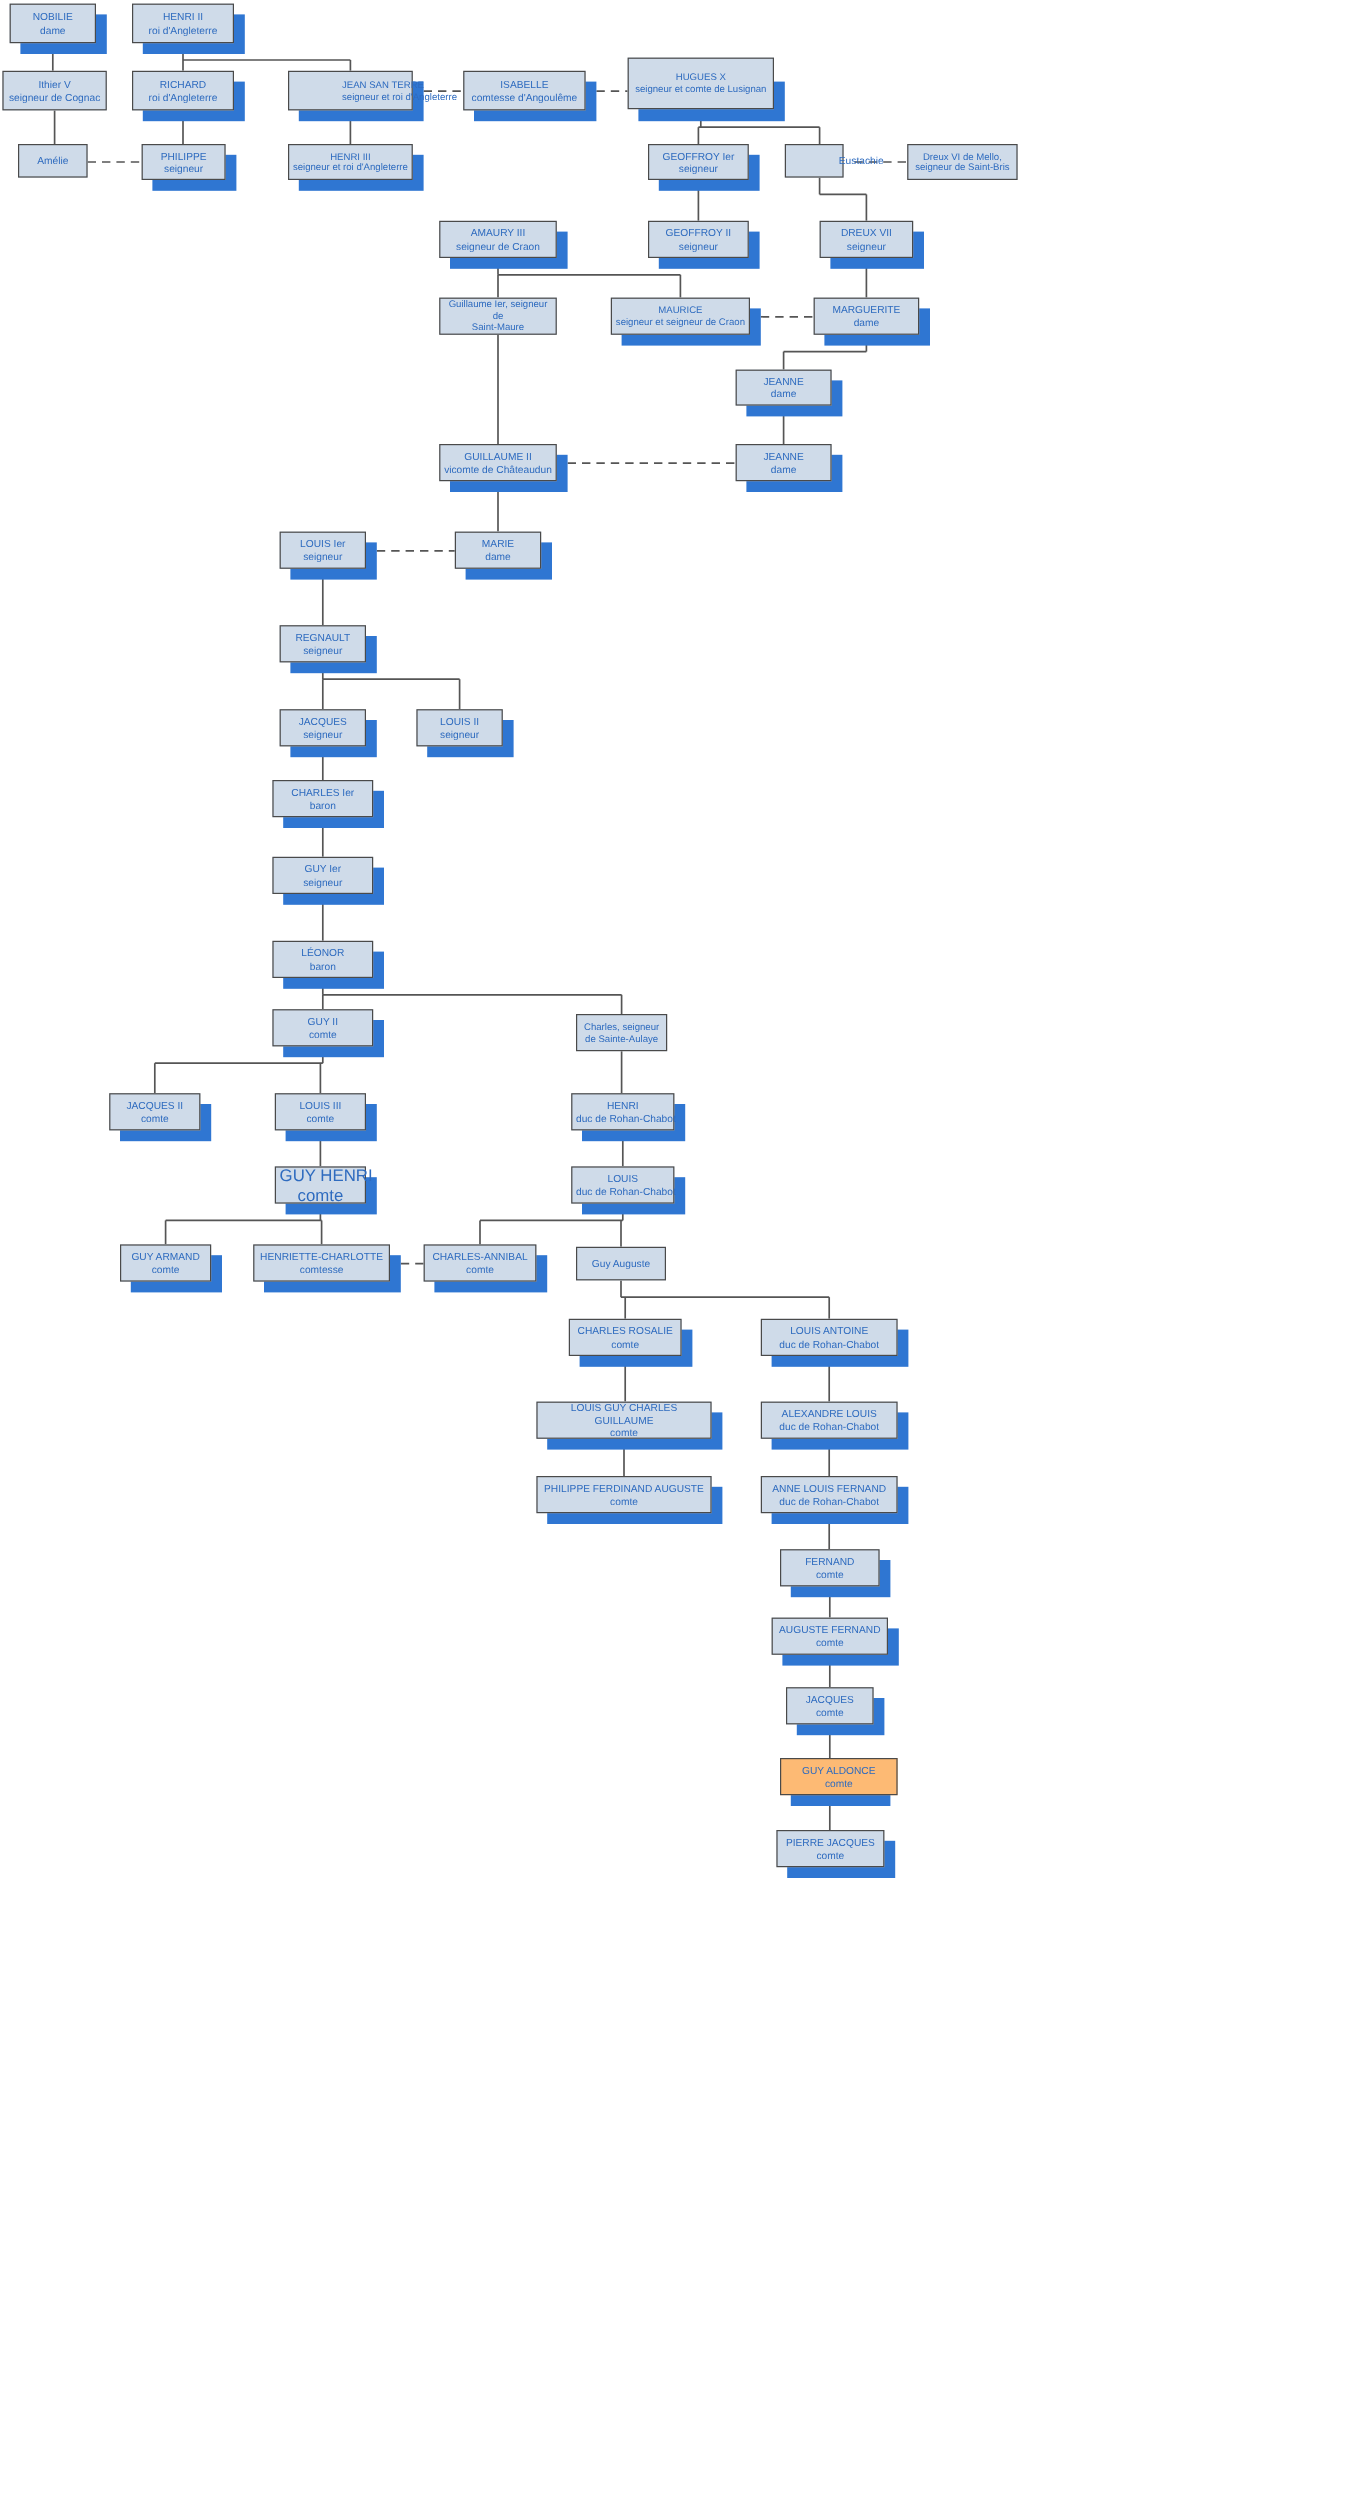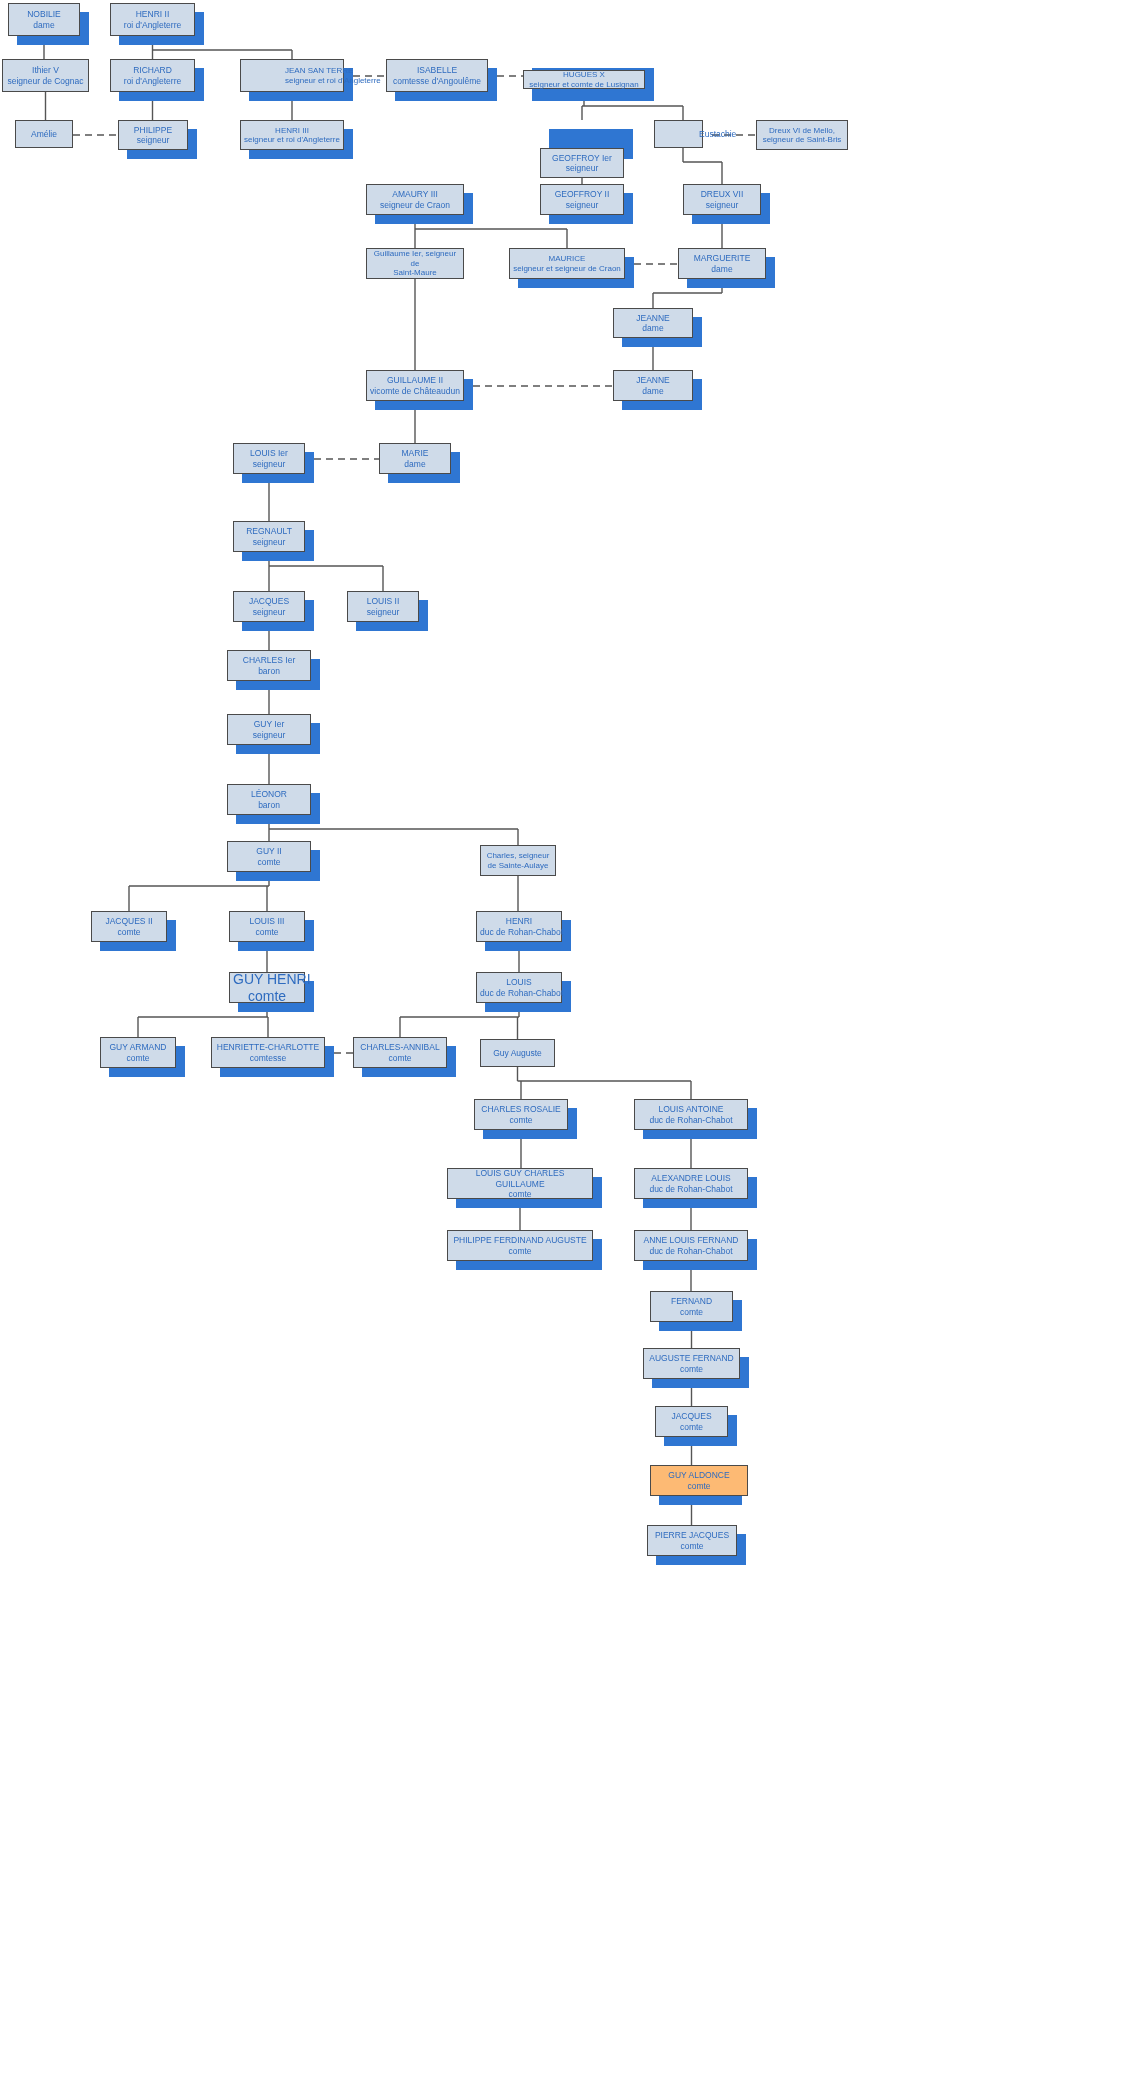--- a/index.html
+++ b/index.html
@@ -198,36 +198,36 @@
         <span class="ttl">roi d'Angleterre</span>
       </div>
       <div class="node" style="left: 240px; top: 59px; width: 104px; height: 33px; font-size: 8px; background: rgb(207, 219, 233); border-color: rgb(74, 74, 74); color: rgb(46, 107, 191); padding-left: 44px;">
         <span class="nm">JEAN SAN TERRE</span>
         <span class="ttl">seigneur et roi d'Angleterre</span>
       </div>
       <div class="node" style="left: 386px; top: 59px; width: 102px; height: 33px; font-size: 8.5px; background: rgb(207, 219, 233); border-color: rgb(74, 74, 74); color: rgb(46, 107, 191);">
         <span class="nm">ISABELLE</span>
         <span class="ttl">comtesse d'Angoulême</span>
       </div>
-      <div class="node" style="left: 523px; top: 70px; width: 122px; height: 19px; font-size: 8px; background: rgb(207, 219, 233); border-color: rgb(74, 74, 74); color: rgb(46, 107, 191);">
+      <div class="node" style="left: 523px; top: 48px; width: 122px; height: 43px; font-size: 8px; background: rgb(207, 219, 233); border-color: rgb(74, 74, 74); color: rgb(46, 107, 191);">
         <span class="nm">HUGUES X</span>
         <span class="ttl">seigneur et comte de Lusignan</span>
       </div>
       <div class="node" style="left: 15px; top: 120px; width: 58px; height: 28px; font-size: 8.5px; background: rgb(207, 219, 233); border-color: rgb(74, 74, 74); color: rgb(46, 107, 191);">
         <span class="nm">Amélie</span>
       </div>
       <div class="node" style="left: 118px; top: 120px; width: 70px; height: 30px; font-size: 8.5px; background: rgb(207, 219, 233); border-color: rgb(74, 74, 74); color: rgb(46, 107, 191);">
         <span class="nm">PHILIPPE</span>
         <span class="ttl">seigneur</span>
       </div>
       <div class="node" style="left: 240px; top: 120px; width: 104px; height: 30px; font-size: 8px; background: rgb(207, 219, 233); border-color: rgb(74, 74, 74); color: rgb(46, 107, 191);">
         <span class="nm">HENRI III</span>
         <span class="ttl">seigneur et roi d'Angleterre</span>
       </div>
-      <div class="node" style="left: 540px; top: 120px; width: 84px; height: 30px; font-size: 8.5px; background: rgb(207, 219, 233); border-color: rgb(74, 74, 74); color: rgb(46, 107, 191); margin-top: 28px;">
+      <div class="node" style="left: 540px; top: 120px; width: 84px; height: 30px; font-size: 8.5px; background: rgb(207, 219, 233); border-color: rgb(74, 74, 74); color: rgb(46, 107, 191);">
         <span class="nm">GEOFFROY Ier</span>
         <span class="ttl">seigneur</span>
       </div>
       <div class="node" style="left: 654px; top: 120px; width: 48px; height: 28px; font-size: 8.5px; background: rgb(207, 219, 233); border-color: rgb(74, 74, 74); color: rgb(46, 107, 191); padding-left: 44px;">
         <span class="nm">Eustachie</span>
       </div>
       <div class="node" style="left: 756px; top: 120px; width: 92px; height: 30px; font-size: 8px; background: rgb(207, 219, 233); border-color: rgb(74, 74, 74); color: rgb(46, 107, 191);">
         <span class="nm">Dreux VI de Mello,</span>
         <span class="ttl">seigneur de Saint-Bris</span>
       </div>

